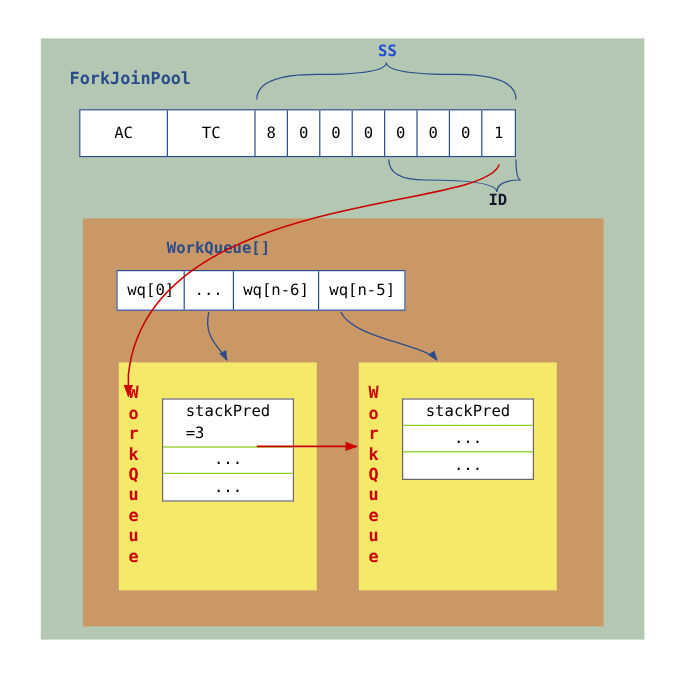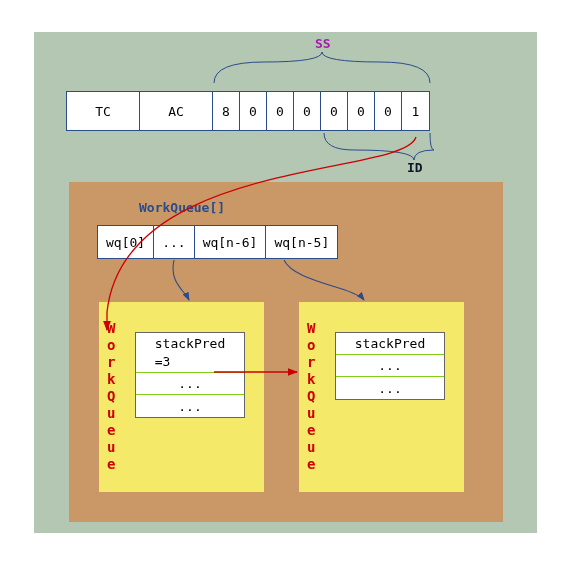--- a/index.html
+++ b/index.html
@@ -1,19 +1,19 @@
 <!DOCTYPE html>
 <html><head>
 <meta charset="utf-8">
 <style>
   *{box-sizing:border-box;margin:0;padding:0}
   body{width:571px;height:572px;background:#fff;font-family:"Lucida Console",Monaco,monospace;position:relative}
   .outer{position:absolute;left:34px;top:32px;width:503px;height:501px;background:#b3c7b3}
   .title-fjp{position:absolute;left:24px;top:26px;color:#2b4c8b;font-size:14px;font-weight:bold}
-  .label-ss{position:absolute;left:281px;top:4px;color:#a21caf;font-size:13px;font-weight:bold}
+  .label-ss{position:absolute;left:281px;top:4px;color:#1d4ed8;font-size:13px;font-weight:bold}
   .label-id{position:absolute;left:373px;top:128px;color:#0f172a;font-size:13px;font-weight:bold}
   .ctl-row{position:absolute;left:32px;top:59px;height:40px;display:flex;background:#fff;border:1px solid #2b4c8b}
   .ctl-cell{border-right:1px solid #2b4c8b;display:flex;align-items:center;justify-content:center;font-size:13px;color:#000;height:100%}
   .ctl-cell:last-child{border-right:none}
   .c-wide{width:73px}
   .c-dig{width:27px}
   .subpanel{position:absolute;left:35px;top:150px;width:434px;height:340px;background:#c99866}
   .label-wq{position:absolute;left:70px;top:18px;color:#2b4c8b;font-size:13px;font-weight:bold}
   .wq-row{position:absolute;left:28px;top:43px;height:34px;display:flex;background:#fff;border:1px solid #2b4c8b}
   .wq-cell{border-right:1px solid #2b4c8b;display:flex;align-items:center;justify-content:center;font-size:13px;color:#000;padding:0 8px;height:100%}
@@ -22,26 +22,27 @@
   .wq-vert{position:absolute;left:8px;top:18px;color:#c00;font-size:14px;font-weight:bold;line-height:17px;text-align:center}
   .sp-tbl{position:absolute;background:#fff;border:1px solid #666;font-size:13px}
   .sp-row{height:22px;border-bottom:1px solid #84cc16;display:flex;align-items:center;justify-content:center}
   .sp-row:last-child{border-bottom:none}
   svg.overlay{position:absolute;left:0;top:0;width:503px;height:501px;pointer-events:none}
 </style>
 </head>
 <body>
 
 <div class="outer">
+  <div class="title-fjp">ForkJoinPool</div>
   <div class="label-ss">SS</div>
   <div class="label-id">ID</div>
 
   <div class="ctl-row">
+    <div class="ctl-cell c-wide">AC</div>
     <div class="ctl-cell c-wide">TC</div>
-    <div class="ctl-cell c-wide">AC</div>
     <div class="ctl-cell c-dig">8</div>
     <div class="ctl-cell c-dig">0</div>
     <div class="ctl-cell c-dig">0</div>
     <div class="ctl-cell c-dig">0</div>
     <div class="ctl-cell c-dig">0</div>
     <div class="ctl-cell c-dig">0</div>
     <div class="ctl-cell c-dig">0</div>
     <div class="ctl-cell c-dig">1</div>
   </div>
 

